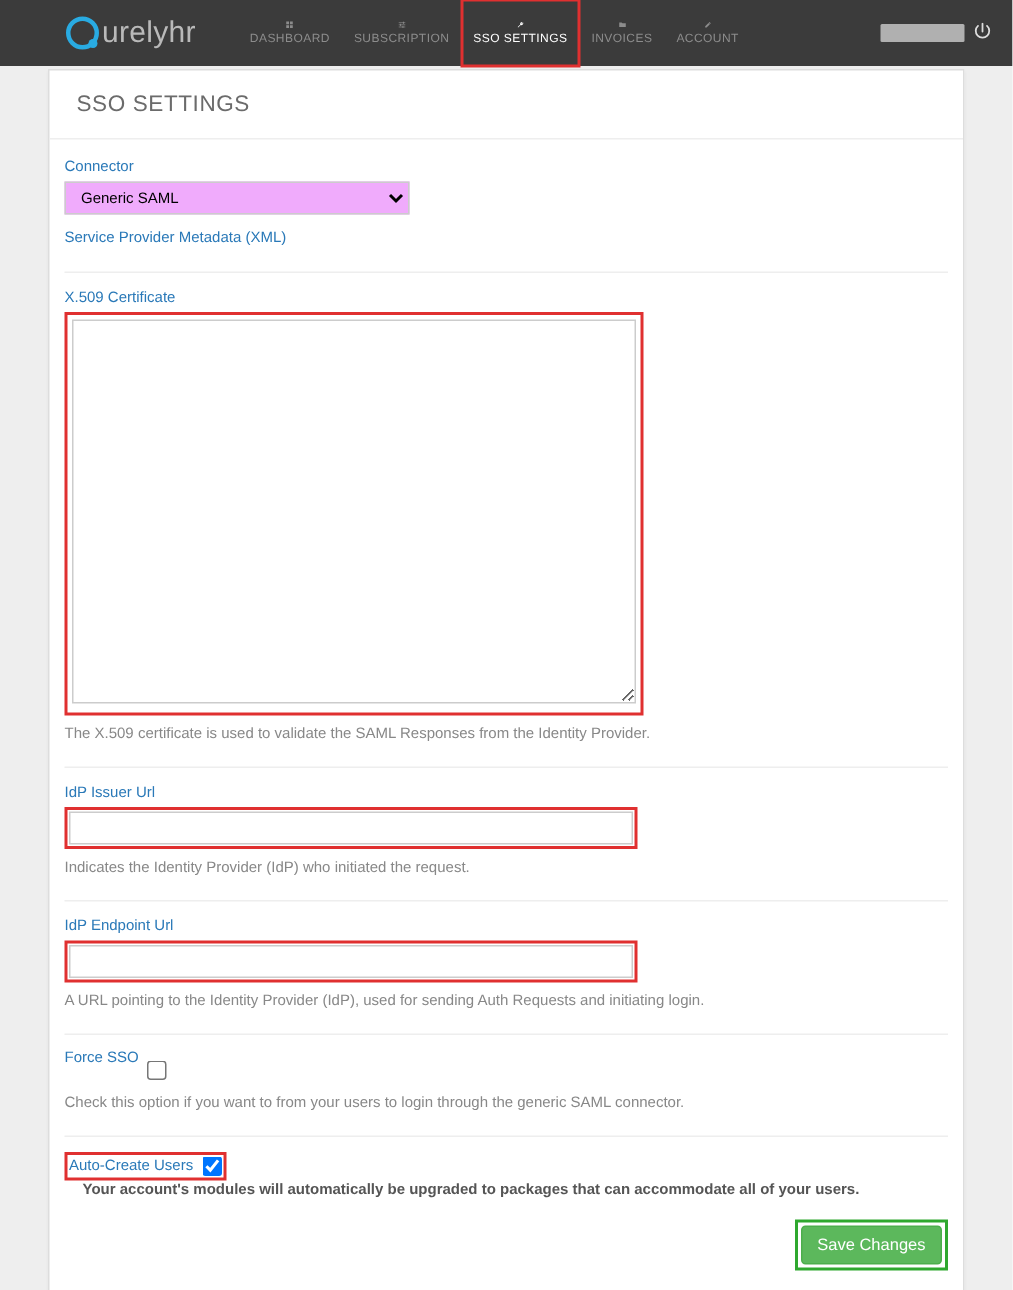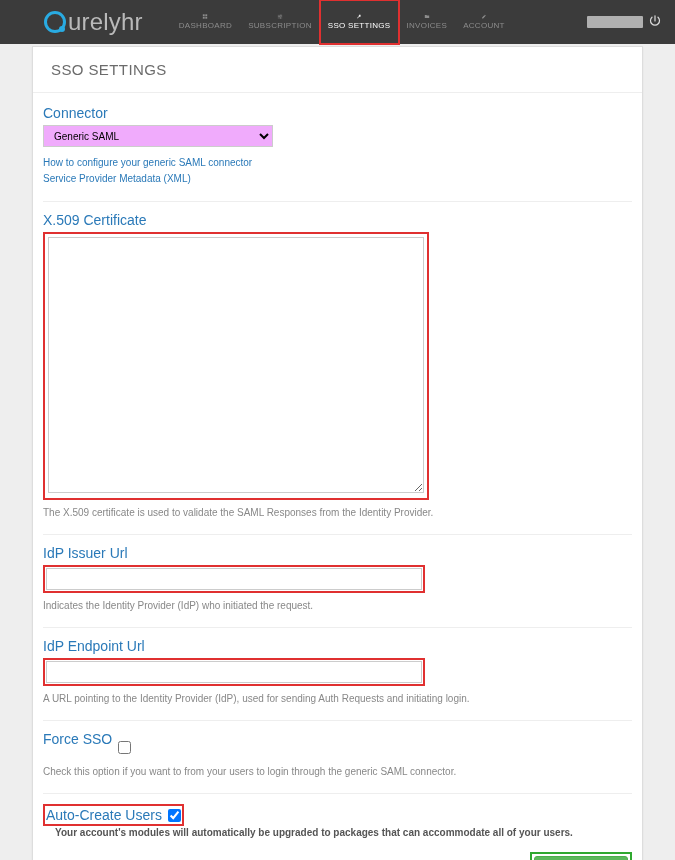--- a/index.html
+++ b/index.html
@@ -17,21 +17,21 @@
     background: #3b3b3b;
     height: 44px;
     display: flex;
     align-items: center;
     padding: 0 14px 0 44px;
     position: relative;
   }
   .logo {
     display: flex;
     align-items: center;
-    font-size: 24px;
+    font-size: 20px;
     color: #b9b9b9;
     font-weight: 300;
     letter-spacing: .2px;
   }
   .logo .p-ring {
     width: 22px; height: 22px; border: 3px solid #29abe2;
     border-radius: 50%; display: inline-block; margin-right: 2px;
     position: relative;
   }
   .logo .p-dot {
@@ -90,21 +90,21 @@
     border-bottom: 1px solid #eee;
     font-weight: 400;
     letter-spacing: .4px;
   }
   .panel-body {
     padding: 12px 10px 16px 10px;
   }
 
   .field-label {
     color: #2a79b8;
-    font-size: 14px;
+    font-size: 10px;
     margin-bottom: 4px;
     display: inline-block;
   }
   .select {
     width: 230px; height: 22px;
     border: 1px solid #ccc; background: #f0abfc;
     font-size: 10px; padding: 0 6px;
   }
   .link {
     color: #2a79b8; font-size: 10px; display: block; line-height: 16px;
@@ -203,21 +203,20 @@
   <div class="panel">
     <div class="panel-title">SSO SETTINGS</div>
     <div class="panel-body">
 
       <div>
         <span class="field-label">Connector</span><br>
         <select class="select">
           <option>Generic SAML</option>
         </select>
         <div style="height:8px"></div>
-        <a class="link">How to configure your generic SAML connector</a>
         <a class="link">Service Provider Metadata (XML)</a>
       </div>
 
       <div class="section-divider"></div>
 
       <div>
         <span class="field-label">X.509 Certificate</span><br>
         <span class="hl-wrap highlight-red-box" style="padding:3px;">
           <textarea class="cert" style=""></textarea>
         </span>

